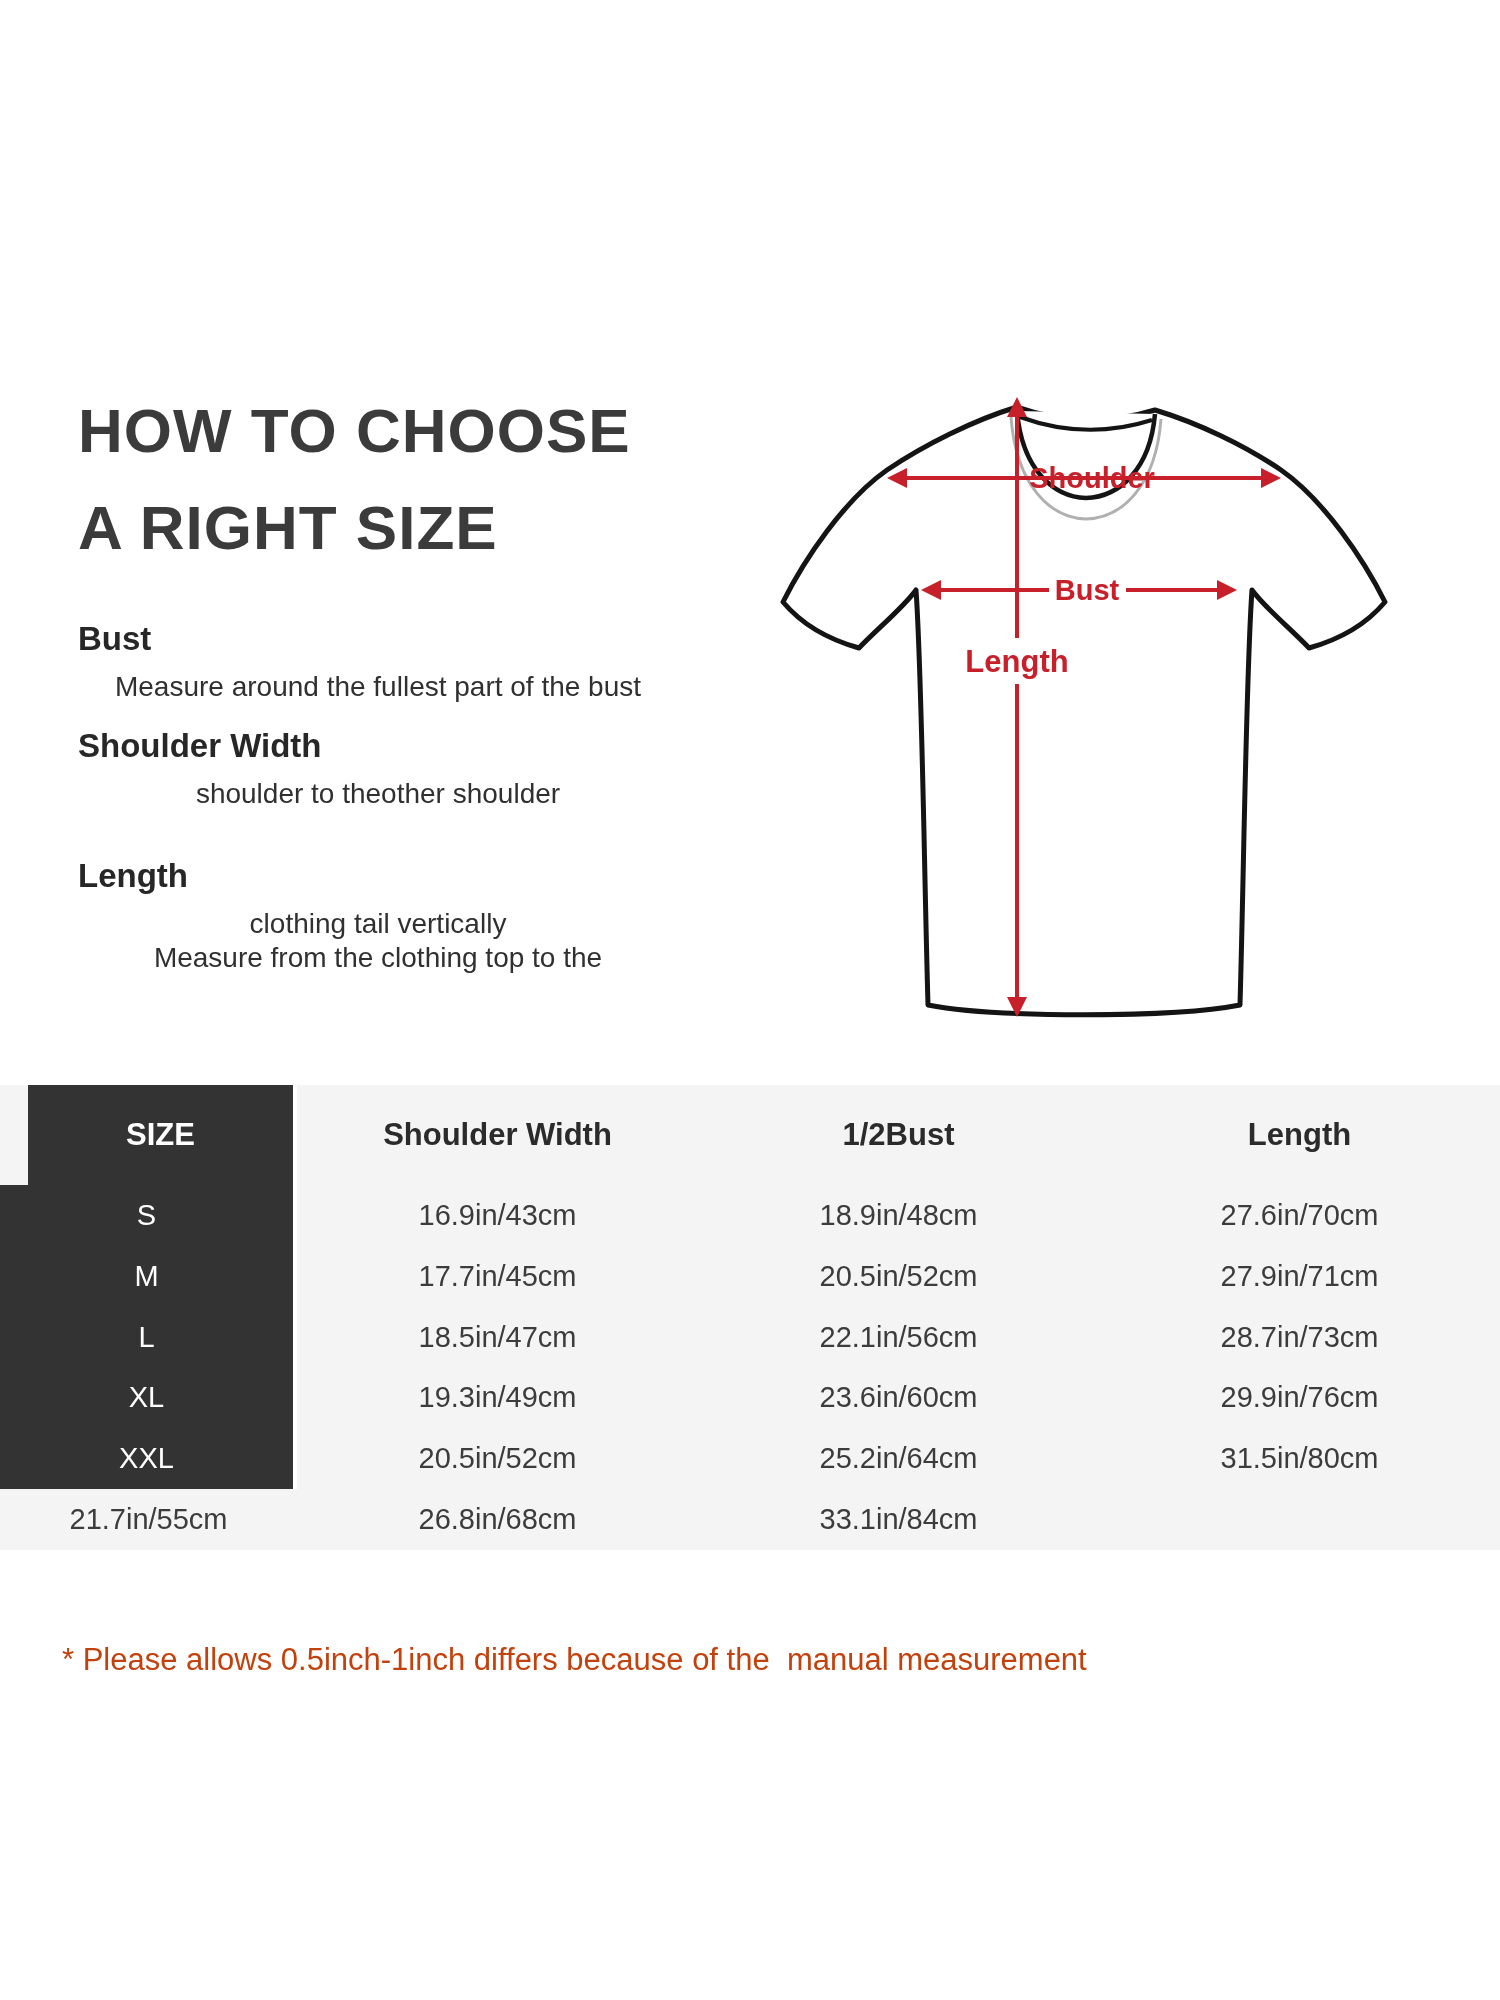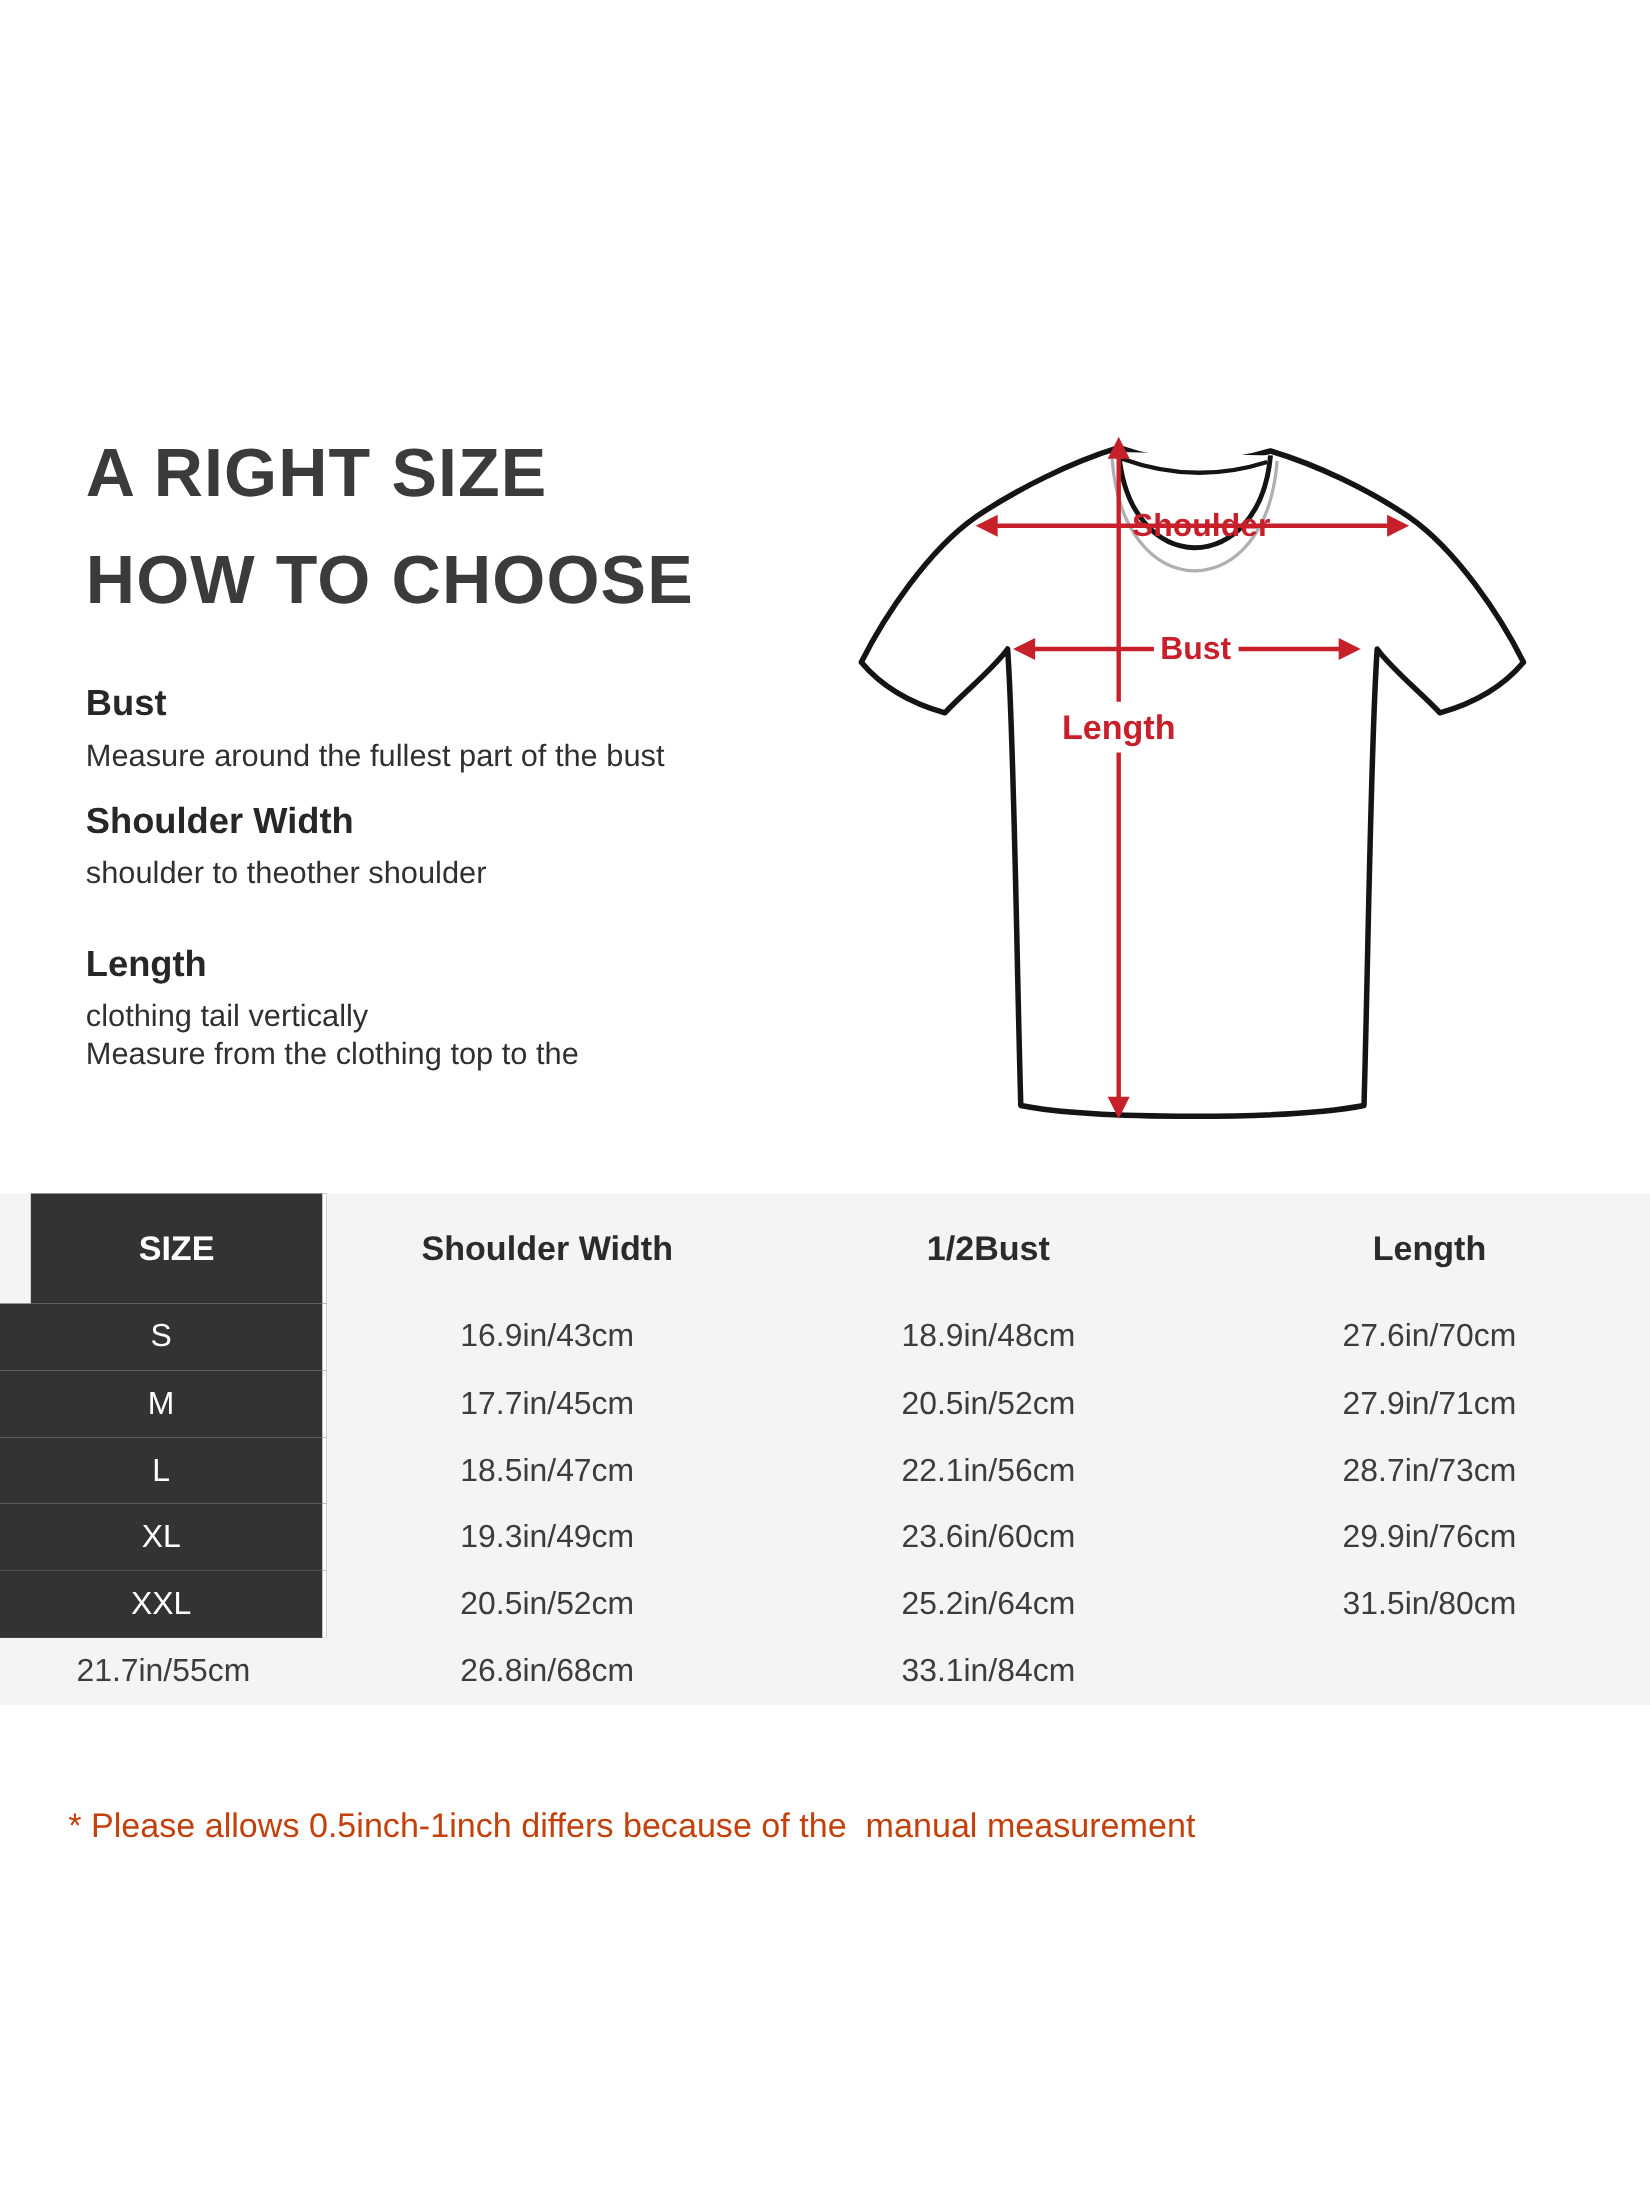--- a/index.html
+++ b/index.html
@@ -36,21 +36,21 @@
   .sec-bust { top: 620px; }
   .sec-shoulder { top: 727px; }
   .sec-length { top: 857px; }
   .section .sec-title {
     font-size: 33px;
     font-weight: bold;
     color: #272727;
     margin-bottom: 12px;
   }
   .section .sec-desc { font-size: 28px; line-height: 34px; color: #303030; }
-  .section .sec-desc span { display: block; }
+  .section .sec-desc span { display: block; text-align: center; }
 
   
   .diagram {
     position: absolute;
     left: 764px;
     top: 385px;
     width: 650px;
     height: 660px;
   }
   .diagram svg { width: 100%; height: 100%; }
@@ -96,22 +96,22 @@
     color: #c2410c;
     white-space: pre-wrap;
   }
 </style>
 </head>
 <body>
 
 <div class="page">
 
   <h1 class="heading">
+    <span>HOW TO CHOOSE</span>
     <span>A RIGHT SIZE</span>
-    <span>HOW TO CHOOSE</span>
   </h1>
 
   <div class="section sec-bust">
     <div class="sec-title">Bust</div>
     <div class="sec-desc">
       <span>Measure around the fullest part of the bust</span>
     </div>
   </div>
 
   <div class="section sec-shoulder">

